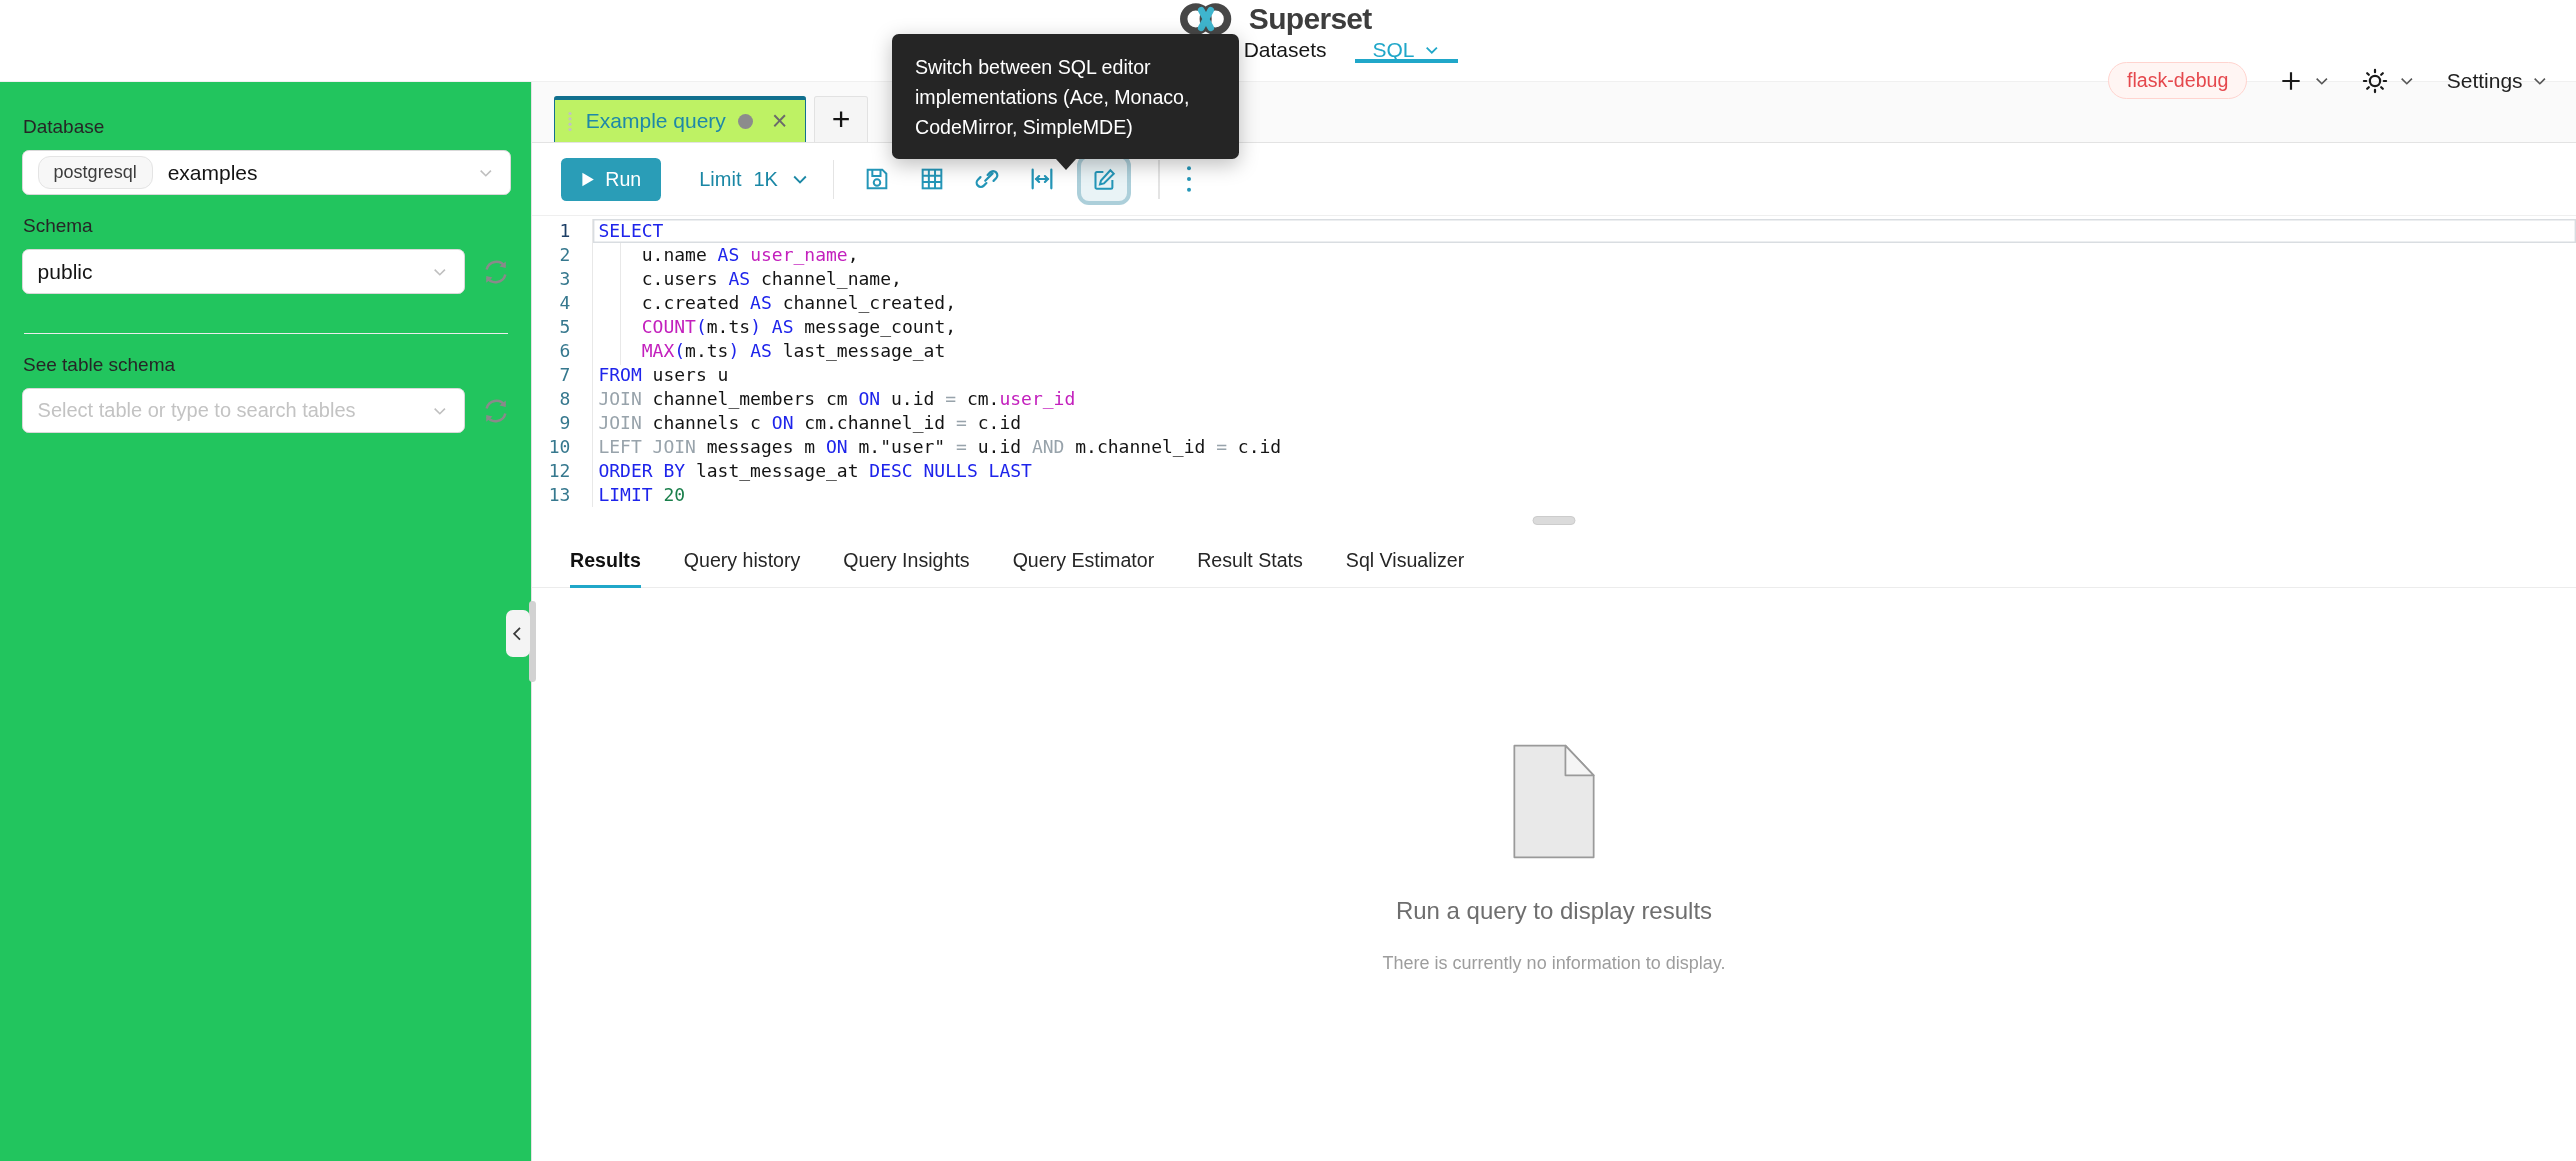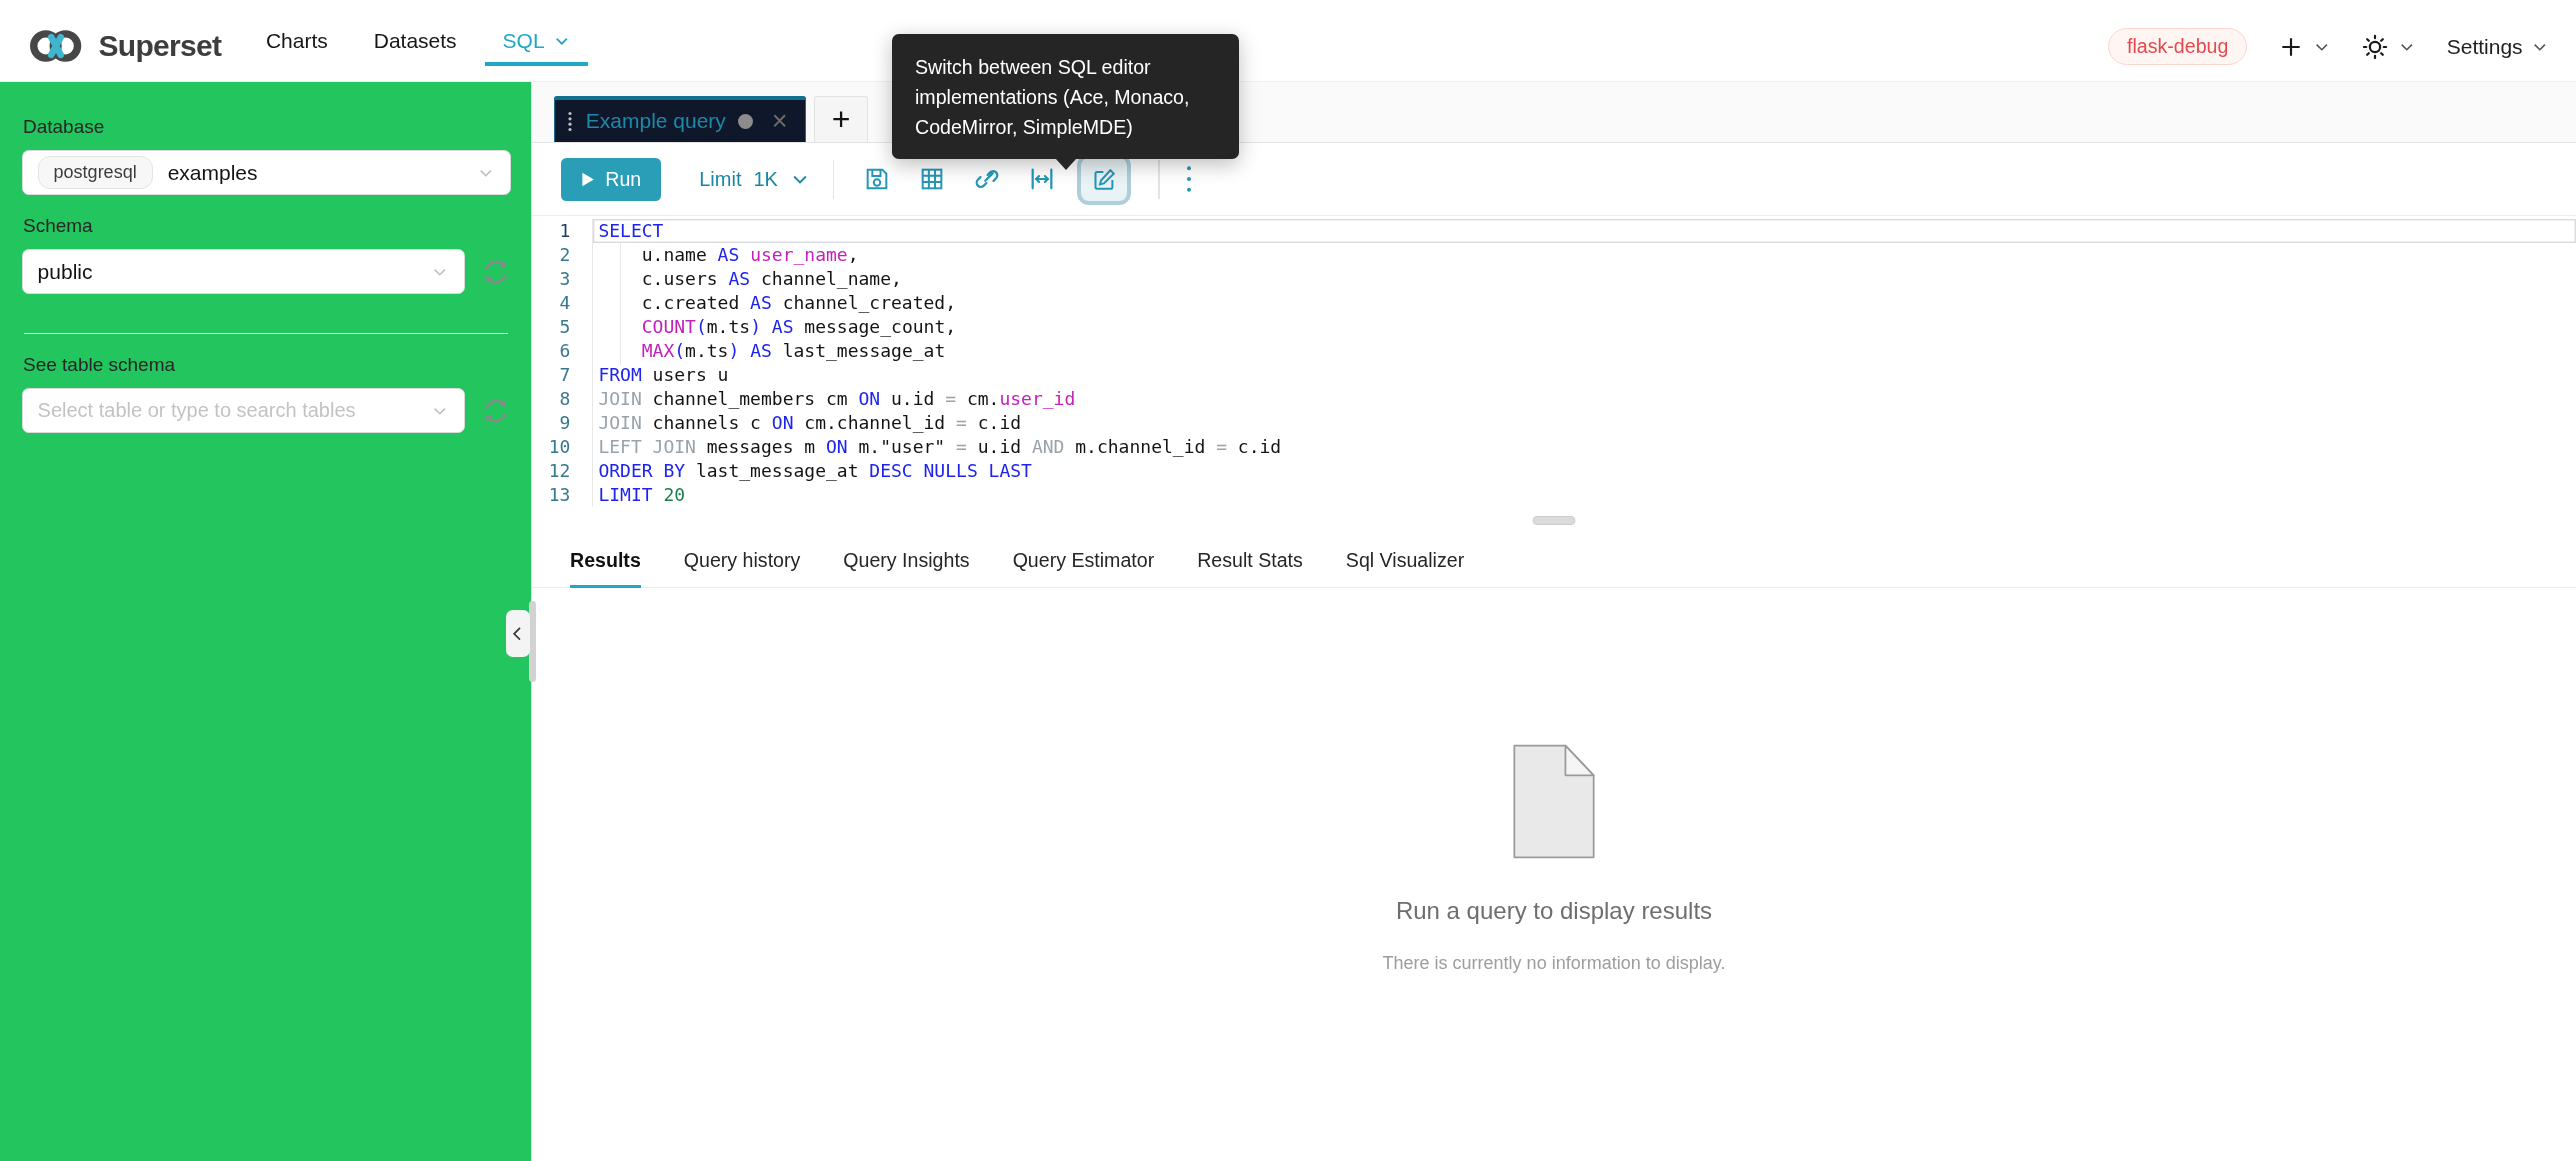--- a/index.html
+++ b/index.html
@@ -1,21 +1,21 @@
 <!DOCTYPE html>
 <html style="font-size:10.8px"><head>
 <meta charset="utf-8">
 <style>
   * { margin:0; padding:0; box-sizing:border-box; }
   html,body { width:2576px; height:1161px; overflow:hidden; background:#fff;
     font-family:"Liberation Sans", sans-serif; color:#141414; }
 
   
-  .header { height:82px; display:flex; align-items:flex-end; padding:16px 27px;
-    border-bottom:1.4px solid #f0f0f0; background:#fff; position:relative; }
+  .header { height:82px; display:flex; align-items:center; padding:0 27px;
+    border-bottom:1.4px solid #f0f0f0; background:#fff; position:relative;flex-direction:column; }
   .brand { display:flex; align-items:center; gap:9.5px; margin-right:27px; cursor:pointer; }
   .brand-name { font-size:30px; font-weight:800; color:#3d3d3d; letter-spacing:-0.7px; }
   .nav { display:flex; height:100%; align-items:stretch; gap:10.8px; }
   .nav-item { display:flex; align-items:center; gap:8px; padding:0 17.6px; font-size:21px;
     color:#171717; position:relative; cursor:pointer; }
   .nav-item.active { color:#20a7c9; }
   .nav-item.active::after { content:""; position:absolute; left:0; right:0; bottom:-1.4px;
     height:4.7px; background:#20a7c9; }
   .header-right { margin-left:auto; display:flex; align-items:center; gap:31px; }
   .env-pill { font-size:19.6px; color:#e5484d; background:#fff5f3; border:1.4px solid #ffd4cf;
@@ -46,21 +46,21 @@
   .collapse-btn { position:fixed; left:506px; top:610px; width:24px; height:47px;
     background:#f4f4f4; border-radius:6.8px; display:flex; align-items:center;
     justify-content:center; color:#3a3a3a; cursor:pointer; z-index:5; }
   .divider-thumb { position:fixed; left:529px; top:601px; width:6.8px; height:81px;
     background:#d2d2d2; border-radius:3.4px; cursor:pointer; z-index:4; }
 
   
   .main { flex:1; min-width:0; display:flex; flex-direction:column; background:#fff; }
   .tabbar { height:61px; background:#fafafa; border-bottom:1.4px solid #e3e3e3;
     display:flex; align-items:flex-end; padding-left:22px; gap:8px; }
-  .editor-tab { height:46px; background:#0f172a; border:1.4px solid #11708e; border-top-width:4px;
+  .editor-tab { height:46px; background:#bef264; border:1.4px solid #11708e; border-top-width:4px;
     border-bottom:none; border-radius:2.7px 2.7px 0 0; display:flex; align-items:center;
     gap:12px; padding:0 17.6px 0 10.8px; cursor:pointer; }
   .tab-label { font-size:21px; color:#1e88a8; font-weight:500; }
   .unsaved-dot { width:15px; height:15px; border-radius:50%; background:#8c8c8c; }
   .tab-close { font-size:27px; color:#6b6b6b; line-height:1; margin-left:6.8px; cursor:pointer;
     font-weight:300; }
   .add-tab { width:54px; height:46px; background:#f5f5f5; border:1.4px solid #e2e2e2;
     border-bottom:none; border-radius:2.7px 2.7px 0 0; display:flex; align-items:center;
     justify-content:center; font-size:32px; font-weight:300; color:#141414; cursor:pointer; }
 

